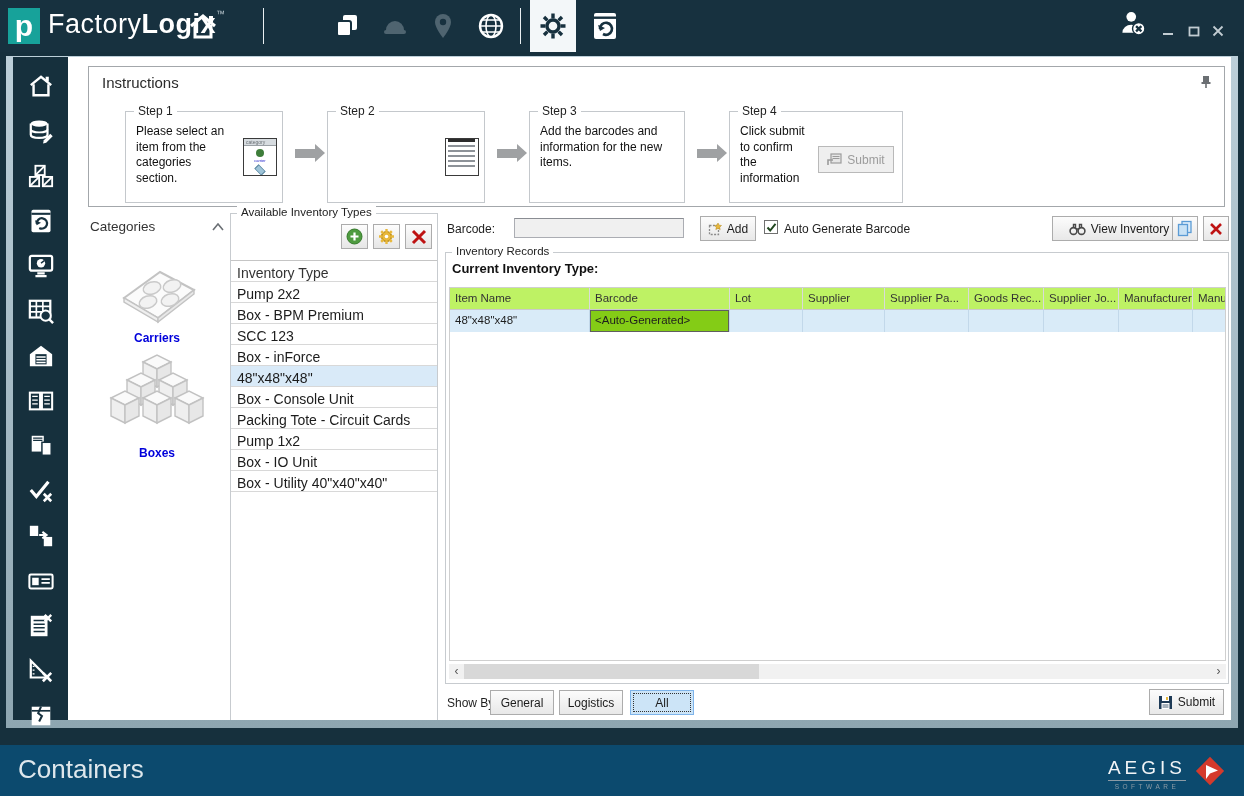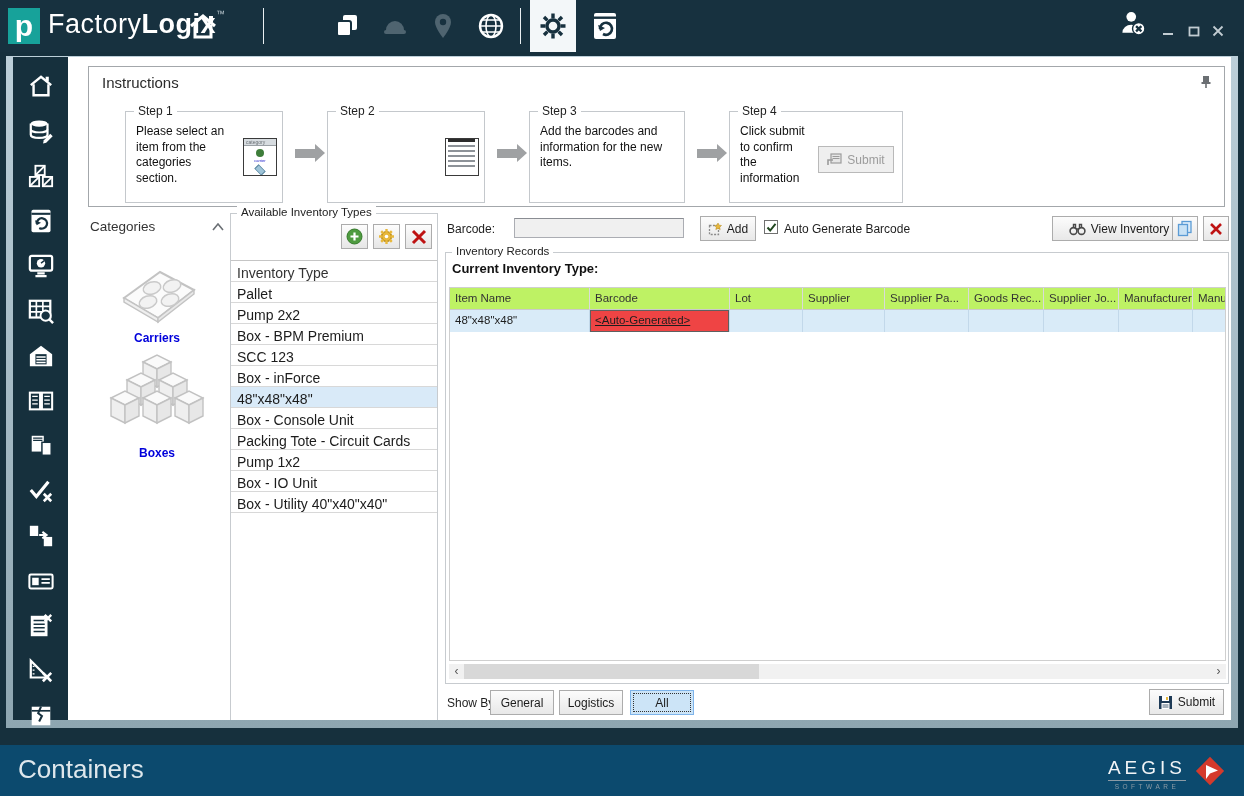--- a/index.html
+++ b/index.html
@@ -91,21 +91,21 @@
 
   
   .records-box { left:377px; top:195px; width:784px; height:432px; }
   .current-type { position:absolute; left:6px; top:8px; font-size:13px; font-weight:bold; color:#111; }
   .grid { position:absolute; left:3px; right:2px; top:34px; bottom:22px; border:1px solid #CFCFCF; overflow:hidden; }
   .grid-row { display:flex; height:22px; }
   .cell { flex:none; padding:4px 5px; font-size:11.5px; white-space:nowrap; overflow:hidden; border-right:1px solid #DADADA; }
   .grid-row.head .cell { color:#333; border-bottom:1px solid #CACACA; background:#bef264; }
   .grid-row.data { background:#D9EBF8; }
   .grid-row.data .cell { border-right:1px solid #C2D8EA; }
-  .grid-row.data .cell.editcell { background:#ef4444; box-shadow:inset 0 0 0 1px #5f5f5f;text-decoration:underline; }
+  .grid-row.data .cell.editcell { background:#84cc16; box-shadow:inset 0 0 0 1px #5f5f5f; }
   .c0{width:140px}.c1{width:140px}.c2{width:73px}.c3{width:82px}.c4{width:84px}.c5{width:75px}.c6{width:75px}.c7{width:74px}.c8{width:95px}
   .hscroll { position:absolute; left:3px; right:2px; bottom:4px; height:15px; background:#F1F1F1; }
   .hs-arrow { position:absolute; top:0; width:15px; height:15px; color:#555; font-size:12px; line-height:14px; text-align:center; }
   .hs-arrow.left { left:0; } .hs-arrow.right { right:0; }
   .hs-thumb { position:absolute; left:15px; top:0; width:295px; height:15px; background:#D8D8D8; }
 
   
   .showby-label { position:absolute; left:379px; top:639px; font-size:12px; }
   .sb-btn { position:absolute; top:633px; height:25px; }
   .sb-general { left:422px; width:64px; }
@@ -452,21 +452,20 @@
                   </svg>
               </div>
               <div class="tool-btn">
                 <svg width="16" height="16" viewBox="0 0 16 16">
                     <path d="M2 2 L14 14 M14 2 L2 14" stroke="#BE1212" stroke-width="3"></path>
                   </svg>
               </div>
             </div>
             <div class="types-list">
               <div class="type-row header">Inventory Type</div>
-              <div class="type-row">Pallet</div>
               <div class="type-row">Pump 2x2</div>
               <div class="type-row">Box - BPM Premium</div>
               <div class="type-row">SCC 123</div>
               <div class="type-row">Box - inForce</div>
               <div class="type-row selected">48"x48"x48"</div>
               <div class="type-row">Box - Console Unit</div>
               <div class="type-row">Packing Tote - Circuit Cards</div>
               <div class="type-row">Pump 1x2</div>
               <div class="type-row">Box - IO Unit</div>
               <div class="type-row">Box - Utility 40"x40"x40"</div>

